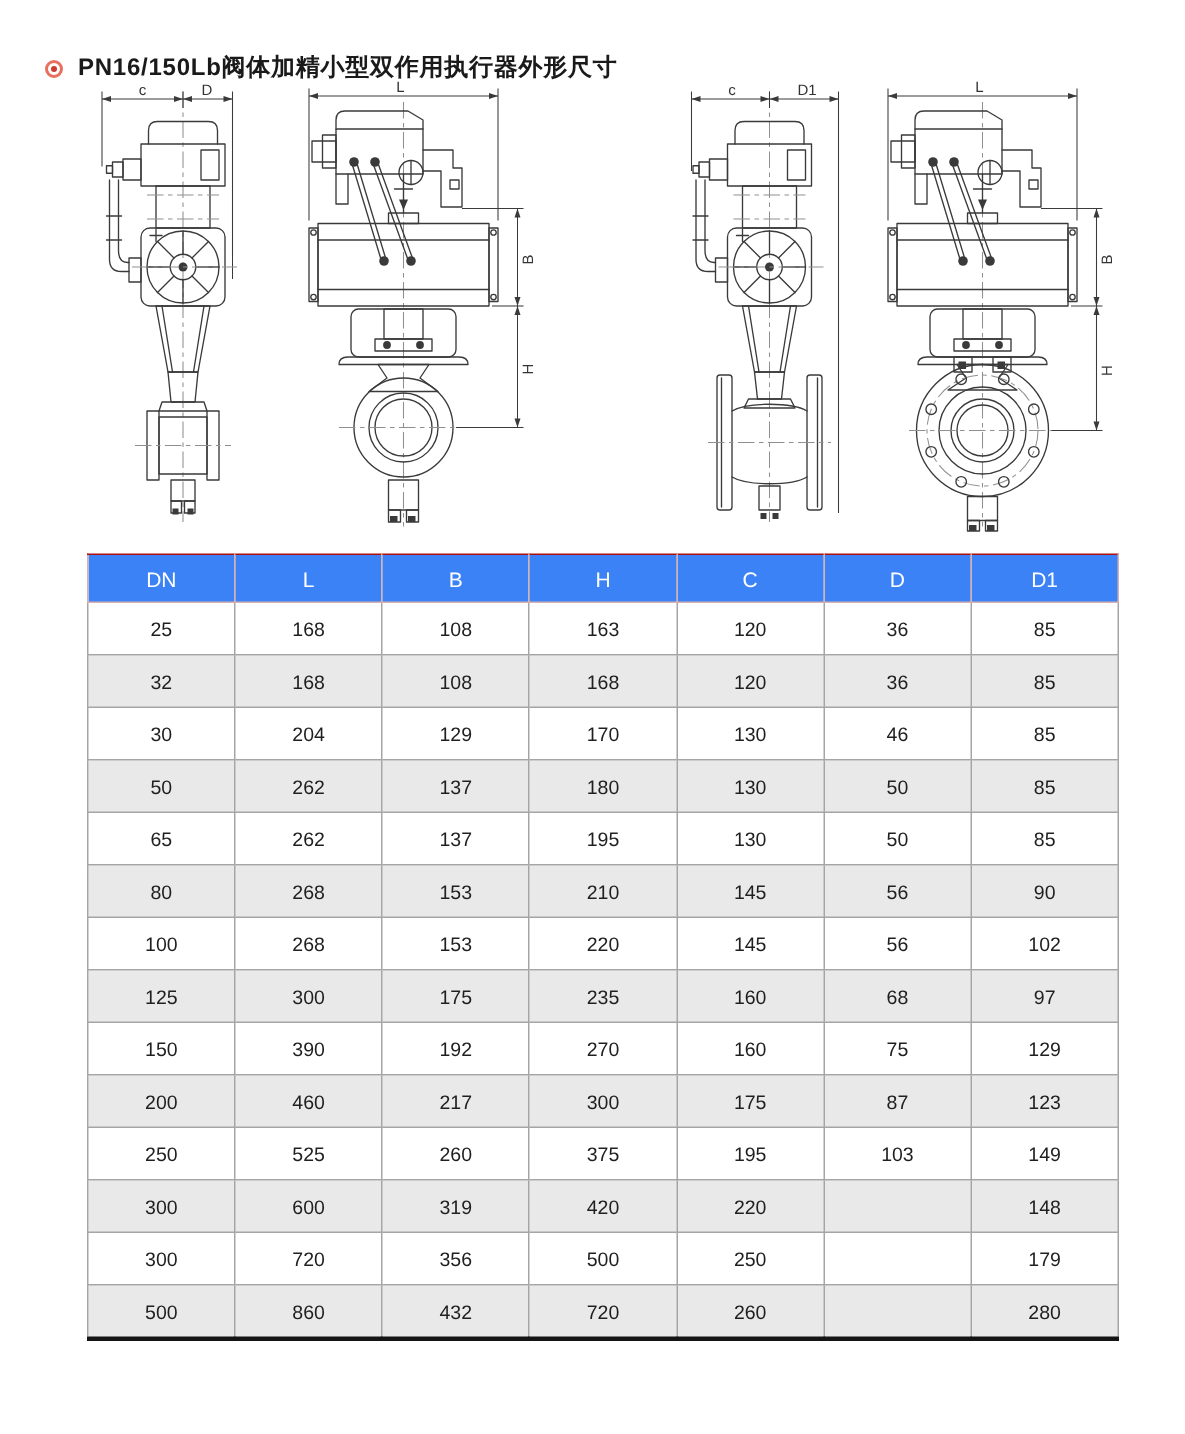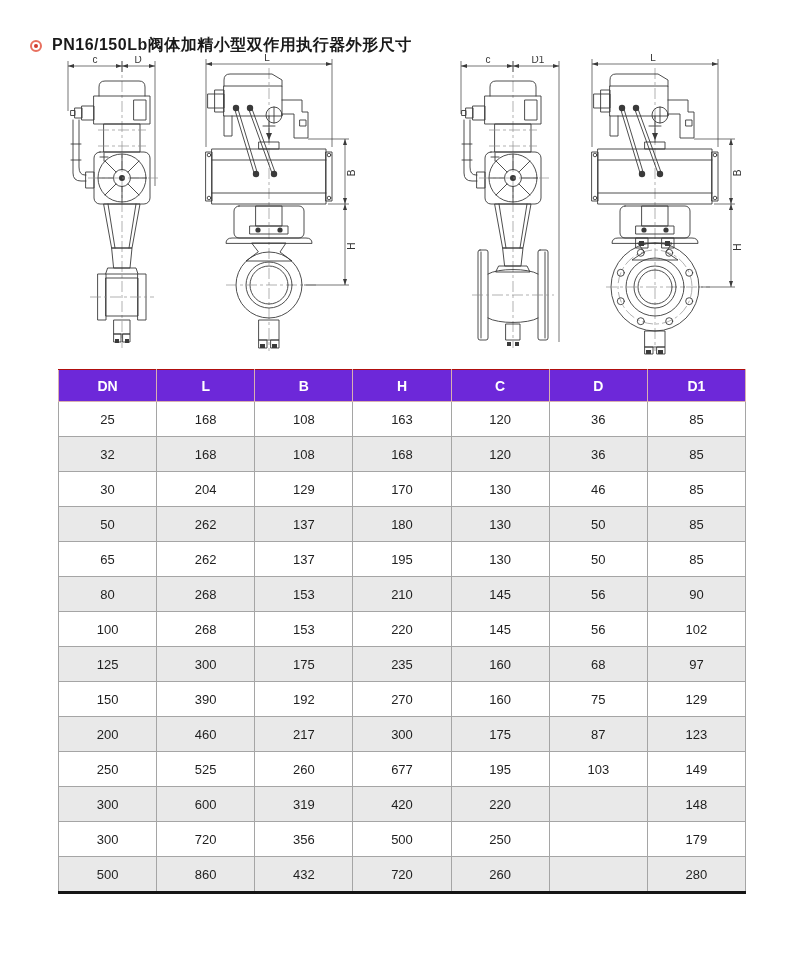--- a/index.html
+++ b/index.html
@@ -23,21 +23,21 @@
   svg .fl{fill:#3a3a3a;stroke:none;}
   svg text{font-family:"Liberation Sans","DejaVu Sans",sans-serif;font-size:10px;fill:#333;}
 
   
   table.dims{
     position:absolute;left:58px;top:369px;width:688px;
     border-collapse:collapse;text-align:center;font-size:13px;
     border-bottom:3px solid #151515;table-layout:fixed;
   }
   table.dims th{
-    background:#6d28d9;color:#fff;font-weight:bold;font-size:14px;
+    background:#3b82f6;color:#fff;font-weight:normal;font-size:14px;
     height:29px;border:1px solid #d8b0b0;border-top-color:#b00e0e;
   }
   table.dims td{height:32px;border:1px solid #a5a5a5;color:#1f1f1f;}
   table.dims tbody tr:nth-child(even) td{background:#e9e9e9;}
 </style>
 </head>
 <body>
 
 <div class="title-row">
   <span class="bullet"></span>
@@ -427,21 +427,21 @@
         <td>217</td>
         <td>300</td>
         <td>175</td>
         <td>87</td>
         <td>123</td>
       </tr>
       <tr>
         <td>250</td>
         <td>525</td>
         <td>260</td>
-        <td>677</td>
+        <td>375</td>
         <td>195</td>
         <td>103</td>
         <td>149</td>
       </tr>
       <tr>
         <td>300</td>
         <td>600</td>
         <td>319</td>
         <td>420</td>
         <td>220</td>

